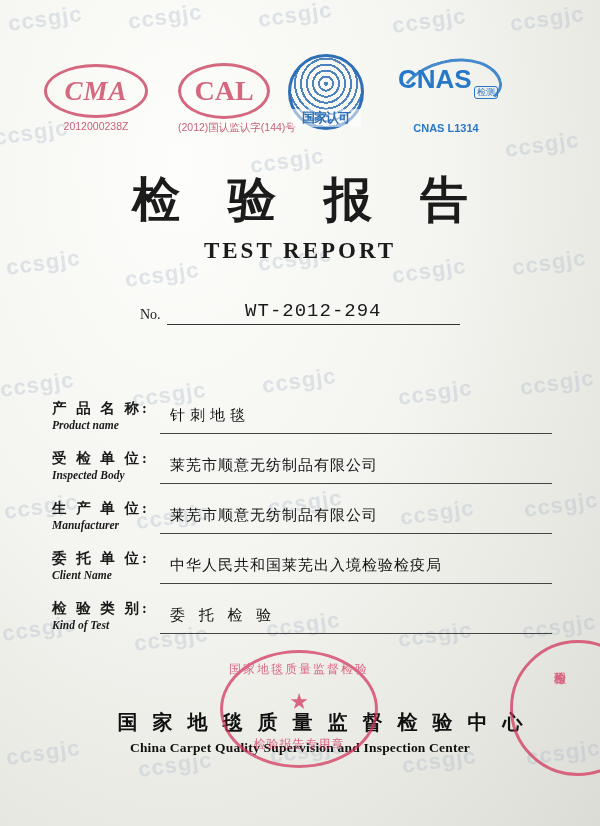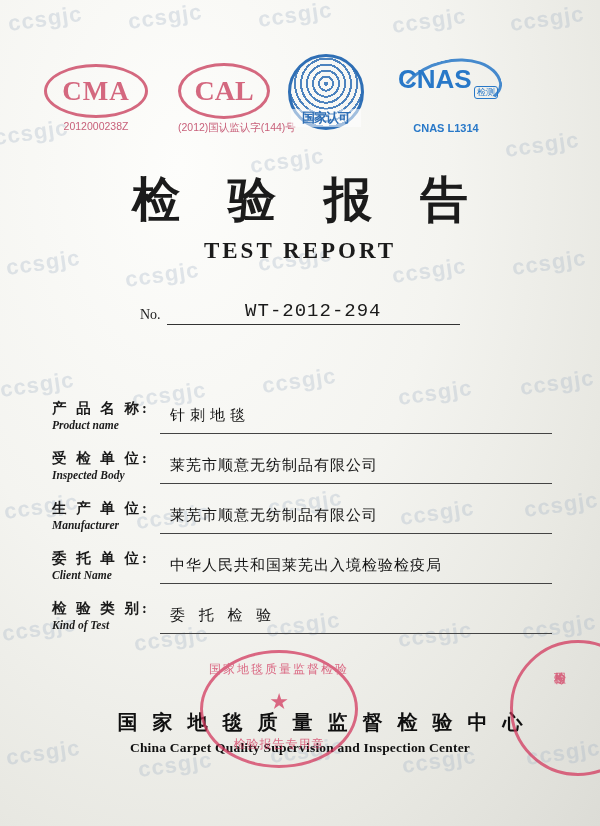--- a/index.html
+++ b/index.html
@@ -61,20 +61,21 @@
   }
   .logo-cap.blue { color: #2878c8; font-weight: bold; font-size: 11px;}
   .ellipse-ma {
     width: 98px; height: 48px;
     border: 3px solid #d4687f;
     border-radius: 50%;
     position: relative;
     display: flex;
     align-items: center;
     justify-content: center;
+    font-style: italic;
   }
   .ma-text {
     font-family: "Liberation Serif", serif;
     font-weight: bold;
     font-size: 27px;
     color: #d4687f;
     letter-spacing: 1px;
   }
   .ellipse-cal {
     width: 86px; height: 50px;
@@ -281,21 +282,21 @@
     margin-top: 4px;
   }
   
   .stamp {
     position: absolute;
     z-index: 4;
     pointer-events: none;
     opacity: 0.72;
   }
   #stamp-center {
-    left: 200px;
+    left: 220px;
     top: 650px;
     width: 152px;
     height: 112px;
   }
   .stamp-ellipse {
     width: 100%;
     height: 100%;
     border: 3px solid #d2335a;
     border-radius: 50%;
     position: relative;

